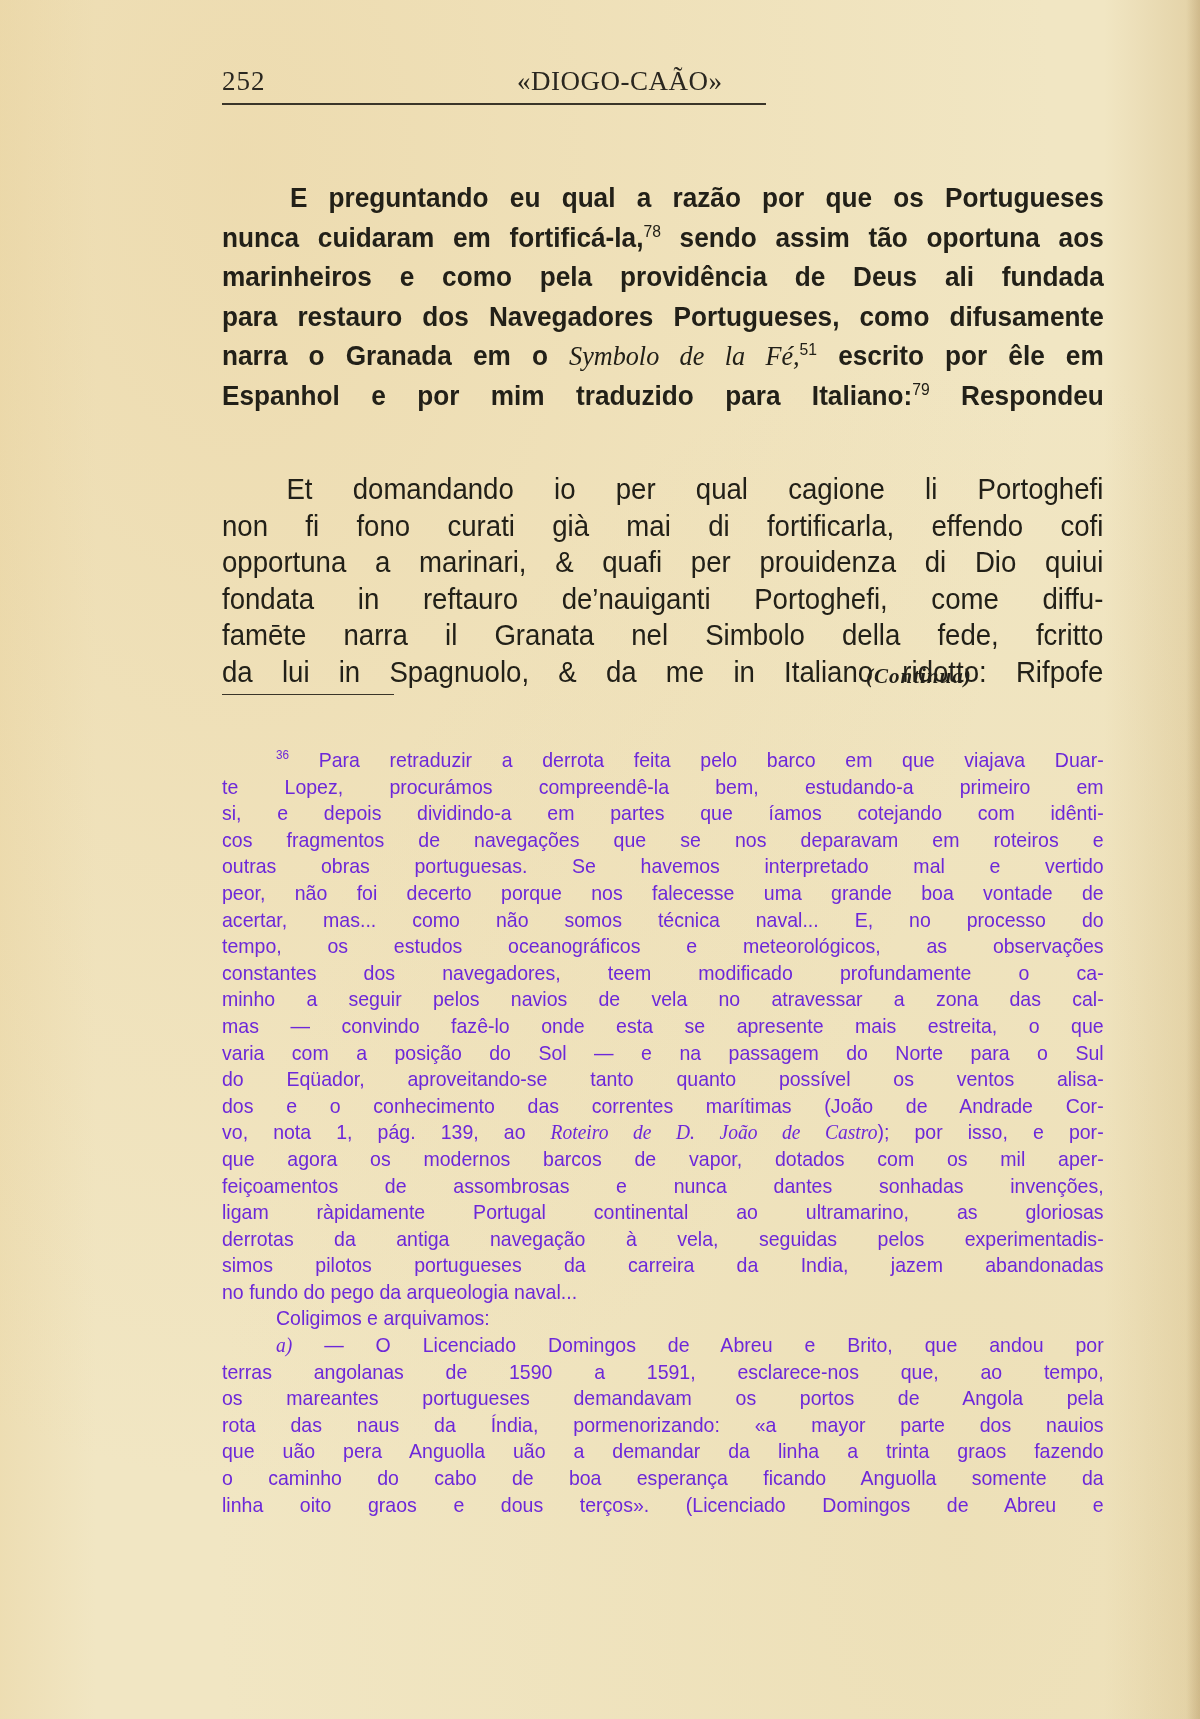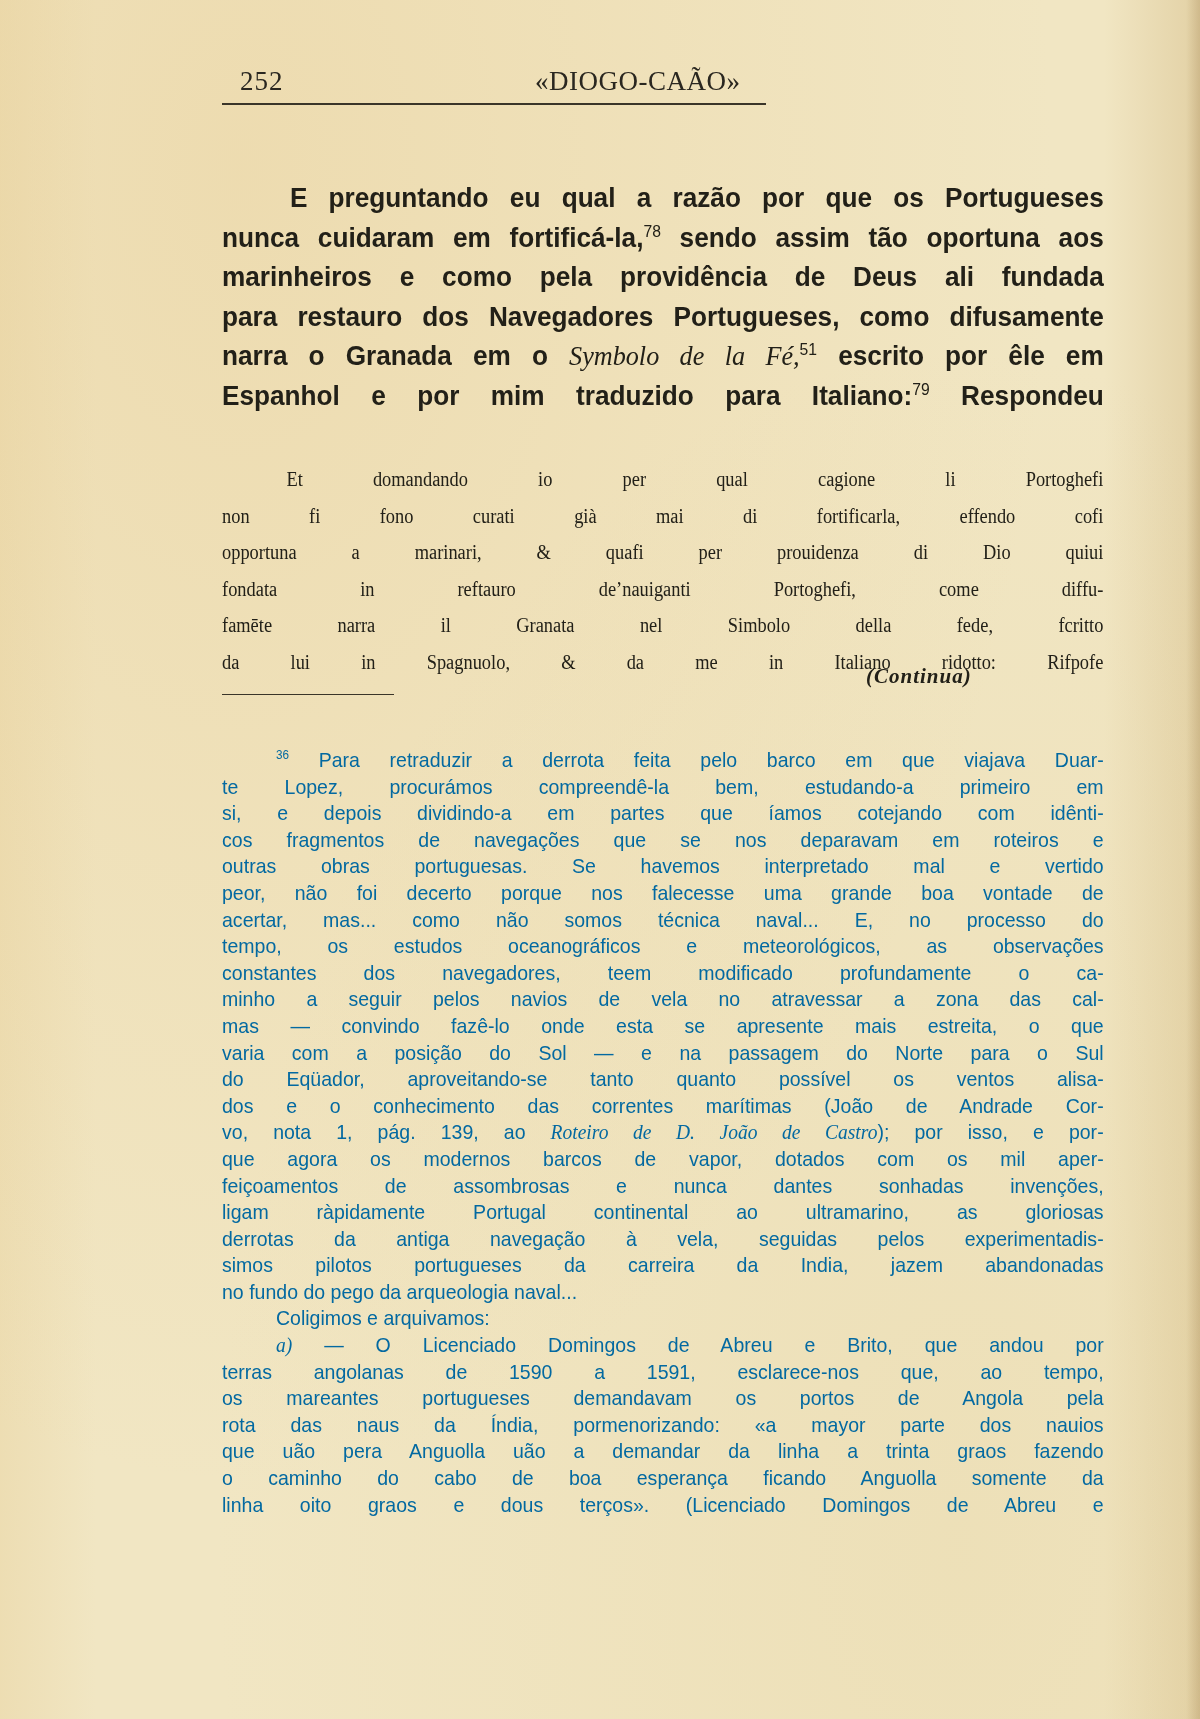--- a/index.html
+++ b/index.html
@@ -17,21 +17,21 @@
   }
   .page {
     position: absolute;
     left: 222px;
     top: 0;
     width: 882px;
   }
   .running-head {
     position: absolute;
     top: 66px;
-    left: 18px;
+    left: 0;
     width: 544px;
     height: 36px;
     font-family: "Liberation Serif", "DejaVu Serif", serif;
     font-size: 27px;
     color: #2a2720;
   }
   .page-number { position: absolute; left: 0; top: 0; letter-spacing: 1px; }
   .running-title { position: absolute; left: 295px; top: 0; letter-spacing: 0.5px; }
   .head-rule {
     position: absolute;
@@ -55,23 +55,23 @@
   .pt {
     top: 148px;
     font-family: "Liberation Sans Narrow", "Liberation Sans", "DejaVu Sans", sans-serif;
     font-size: 27px;
     line-height: 39.5px;
     font-weight: bold;
     letter-spacing: 0px;
   }
   .pt .line { transform: scaleX(0.97); transform-origin: left; width: 909px; }
   .it {
-    top: 430px;
-    font-family: Liberation Serif, serif;
-    font-size: 20px;
+    top: 440px;
+    font-family: Liberation Sans, sans-serif;
+    font-size: 30px;
     line-height: 36.5px;
   }
   .it .line { transform: scaleX(0.92); transform-origin: left; width: 958px; }
   .indent { padding-left: 70px; box-sizing: border-box; }
   .continua {
     position: absolute;
     top: 664px; left: 644px;
     font-family: "Liberation Serif", "DejaVu Serif", serif;
     font-style: italic;
     font-size: 21px;
@@ -82,21 +82,21 @@
     position: absolute;
     top: 694px; left: 0;
     width: 172px; height: 1px;
     background: #3a3529;
   }
   .fn {
     top: 716px;
     font-family: "Liberation Sans", "DejaVu Sans", sans-serif;
     font-size: 21px;
     line-height: 26.6px;
-    color: #0369a1;
+    color: #6d28d9;
   }
   .fn .line { transform: scaleX(0.93); transform-origin: left; width: 948px; }
   .fn .indent { padding-left: 58px; }
   .fn .indent2 { padding-left: 58px; }
   sup { font-size: 60%; vertical-align: super; line-height: 0; font-weight: normal; }
   em { font-family: "Liberation Serif", "DejaVu Serif", serif; font-style: italic; font-weight: normal; }
   .right-shadow {
     position: absolute; right: 0; top: 0;
     width: 14px; height: 1719px;
     background: linear-gradient(90deg, transparent, rgba(170,140,90,0.35));

